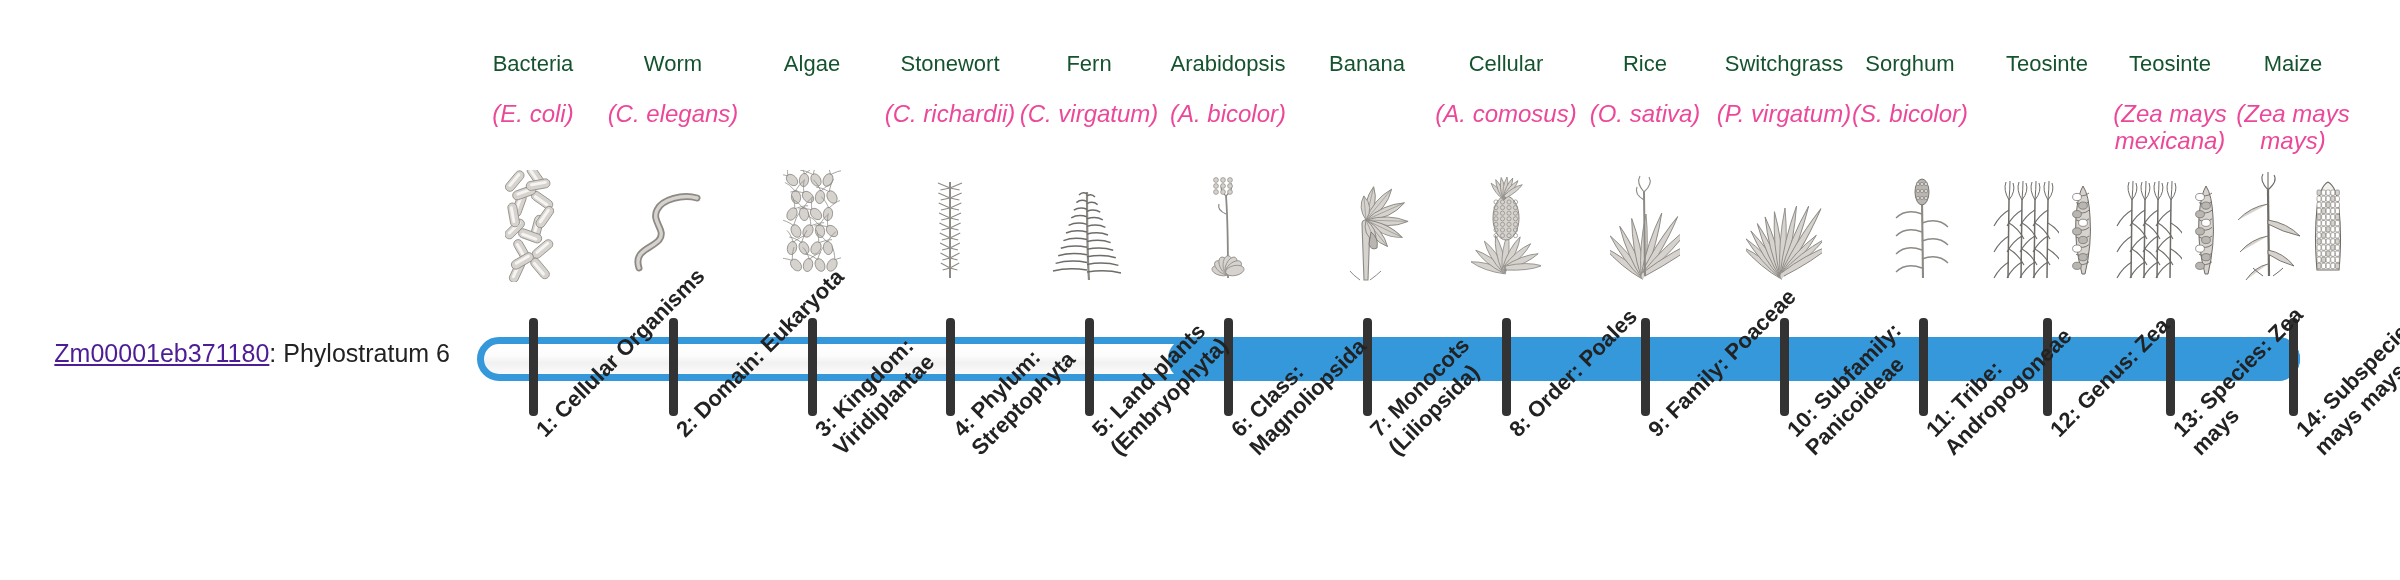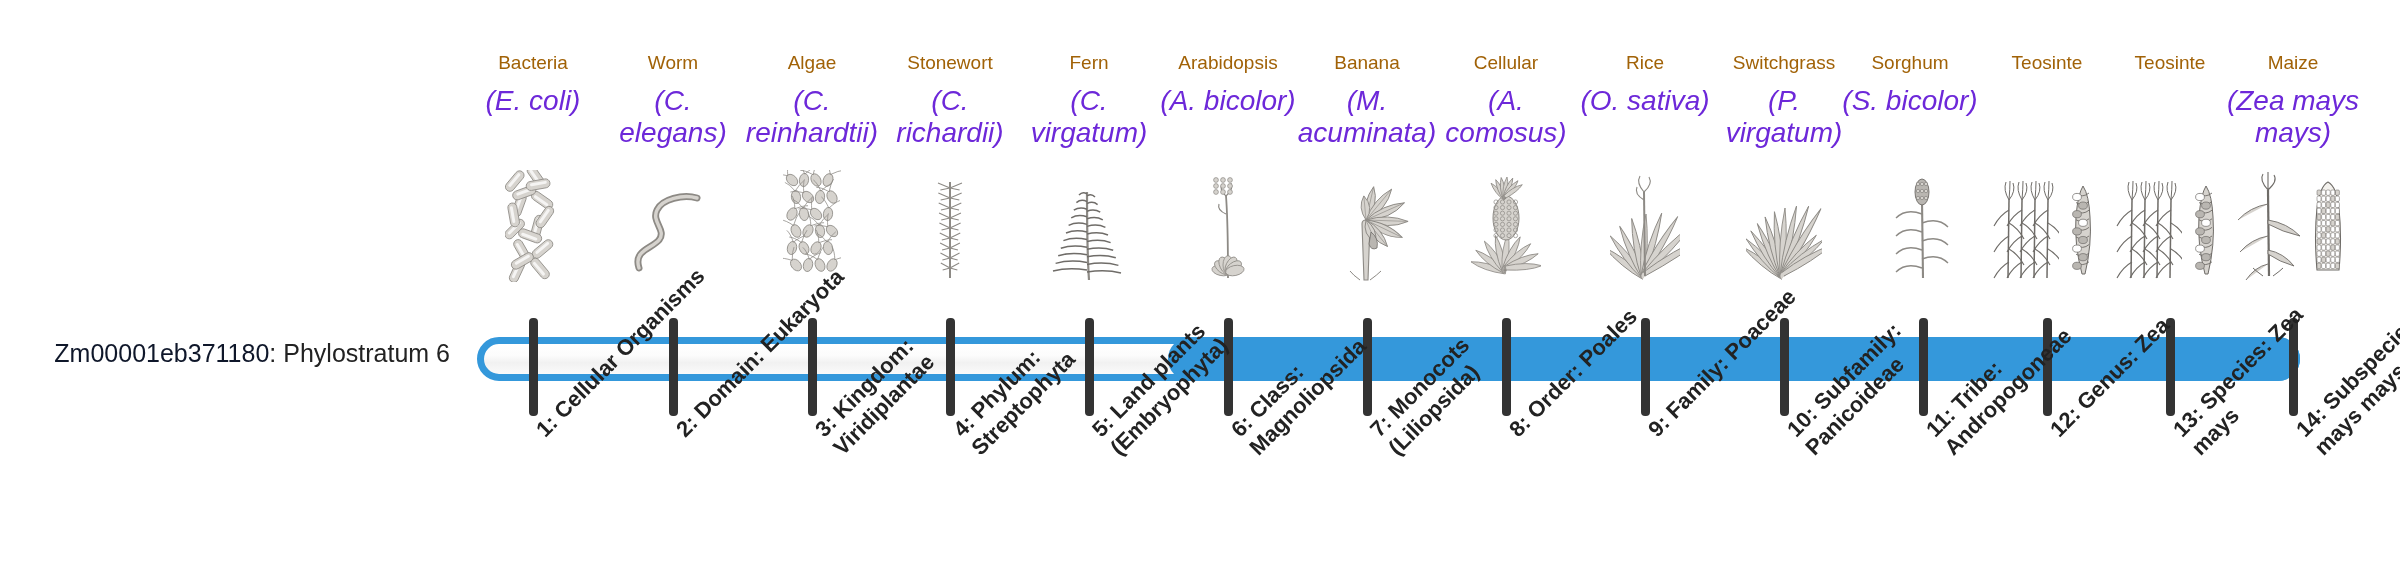--- a/index.html
+++ b/index.html
@@ -22,42 +22,43 @@
     left: 40px;
     top: 340px;
     width: 410px;
     text-align: right;
     font-size: 25px;
     color: #222222;
     white-space: nowrap;
     line-height: 1.1;
   }
   #gene-label .gene-id {
-    color: #0f172a;
+    color: #4c1d95;
+    text-decoration: underline;
     cursor: pointer;
   }
 
   
   .col {
     position: absolute;
     top: 52px;
     width: 150px;
     margin-left: -75px;
     text-align: center;
   }
   .common-name {
-    font-size: 19px;
-    color: #a16207;
+    font-size: 22px;
+    color: #14532d;
     line-height: 1.12;
     font-weight: 400;
   }
   .sci-name {
-    margin-top: 12px;
-    font-size: 28px;
-    color: #6d28d9;
+    margin-top: 24px;
+    font-size: 24px;
+    color: #ec4899;
     font-style: italic;
     line-height: 1.12;
   }
 
   
   .art {
     position: absolute;
     top: 172px;
     height: 110px;
     margin-left: -75px;
@@ -132,37 +133,35 @@
       <div class="col" style="left: 533px;">
         <div class="common-name">Bacteria</div>
         <div class="sci-name">(E. coli)</div>
       </div>
       <div class="col" style="left: 673px;">
         <div class="common-name">Worm</div>
         <div class="sci-name">(C. elegans)</div>
       </div>
       <div class="col" style="left: 812px;">
         <div class="common-name">Algae</div>
-        <div class="sci-name">(C. reinhardtii)</div>
       </div>
       <div class="col" style="left: 950px;">
         <div class="common-name">Stonewort</div>
         <div class="sci-name">(C. richardii)</div>
       </div>
       <div class="col" style="left: 1089px;">
         <div class="common-name">Fern</div>
         <div class="sci-name">(C. virgatum)</div>
       </div>
       <div class="col" style="left: 1228px;">
         <div class="common-name">Arabidopsis</div>
         <div class="sci-name">(A. bicolor)</div>
       </div>
       <div class="col" style="left: 1367px;">
         <div class="common-name">Banana</div>
-        <div class="sci-name">(M. acuminata)</div>
       </div>
       <div class="col" style="left: 1506px;">
         <div class="common-name">Cellular</div>
         <div class="sci-name">(A. comosus)</div>
       </div>
       <div class="col" style="left: 1645px;">
         <div class="common-name">Rice</div>
         <div class="sci-name">(O. sativa)</div>
       </div>
       <div class="col" style="left: 1784px;">
@@ -171,20 +170,21 @@
       </div>
       <div class="col" style="left: 1910px;">
         <div class="common-name">Sorghum</div>
         <div class="sci-name">(S. bicolor)</div>
       </div>
       <div class="col" style="left: 2047px;">
         <div class="common-name">Teosinte</div>
       </div>
       <div class="col" style="left: 2170px;">
         <div class="common-name">Teosinte</div>
+        <div class="sci-name">(Zea mays mexicana)</div>
       </div>
       <div class="col" style="left: 2293px;">
         <div class="common-name">Maize</div>
         <div class="sci-name">(Zea mays mays)</div>
       </div>
     </div>
 
   <div id="art-layer">
       <div class="art" style="left: 533px;">
         <svg width="56" height="112" viewBox="0 0 48 112">

